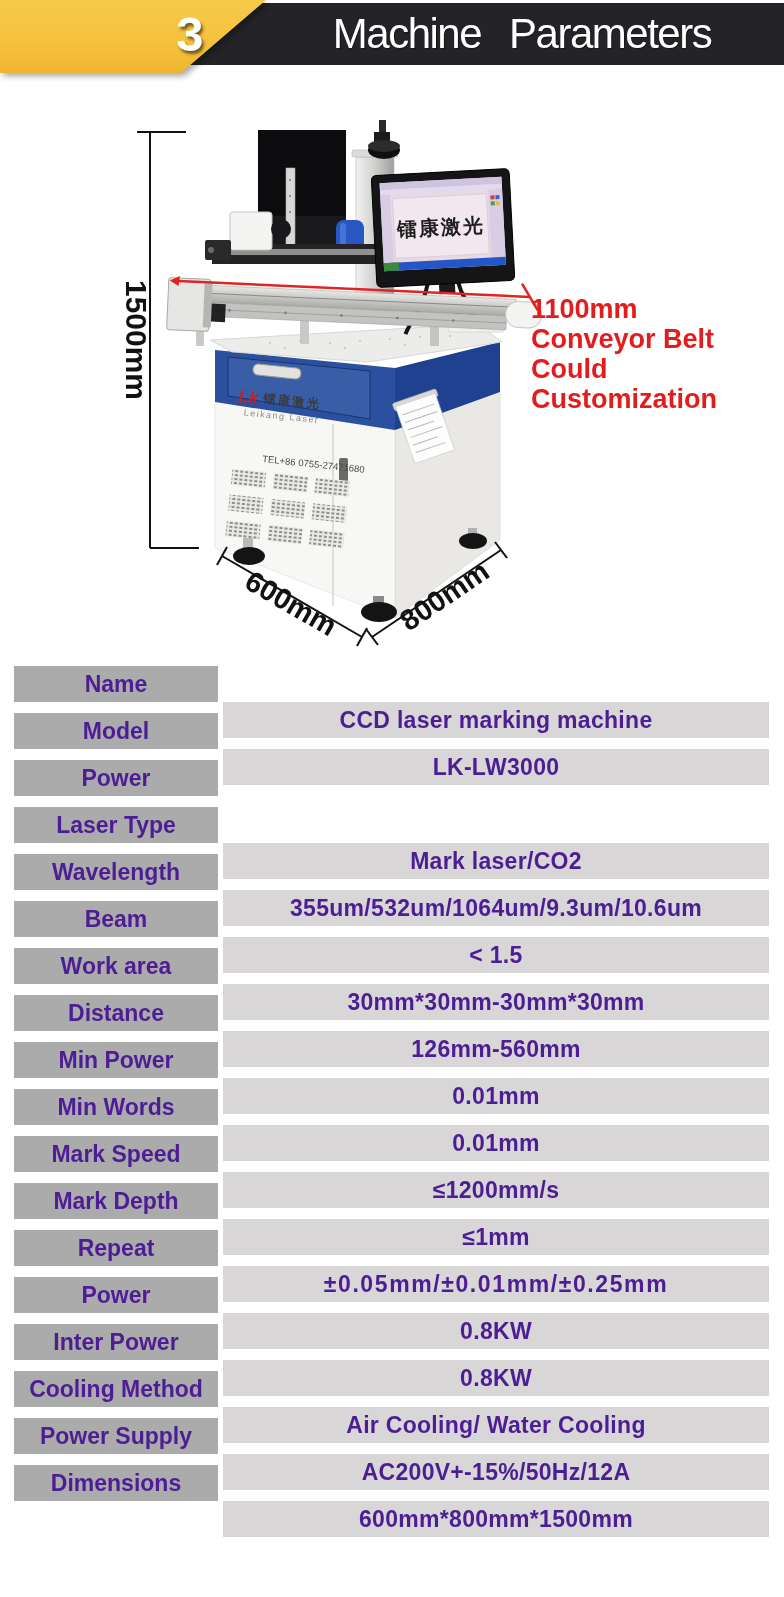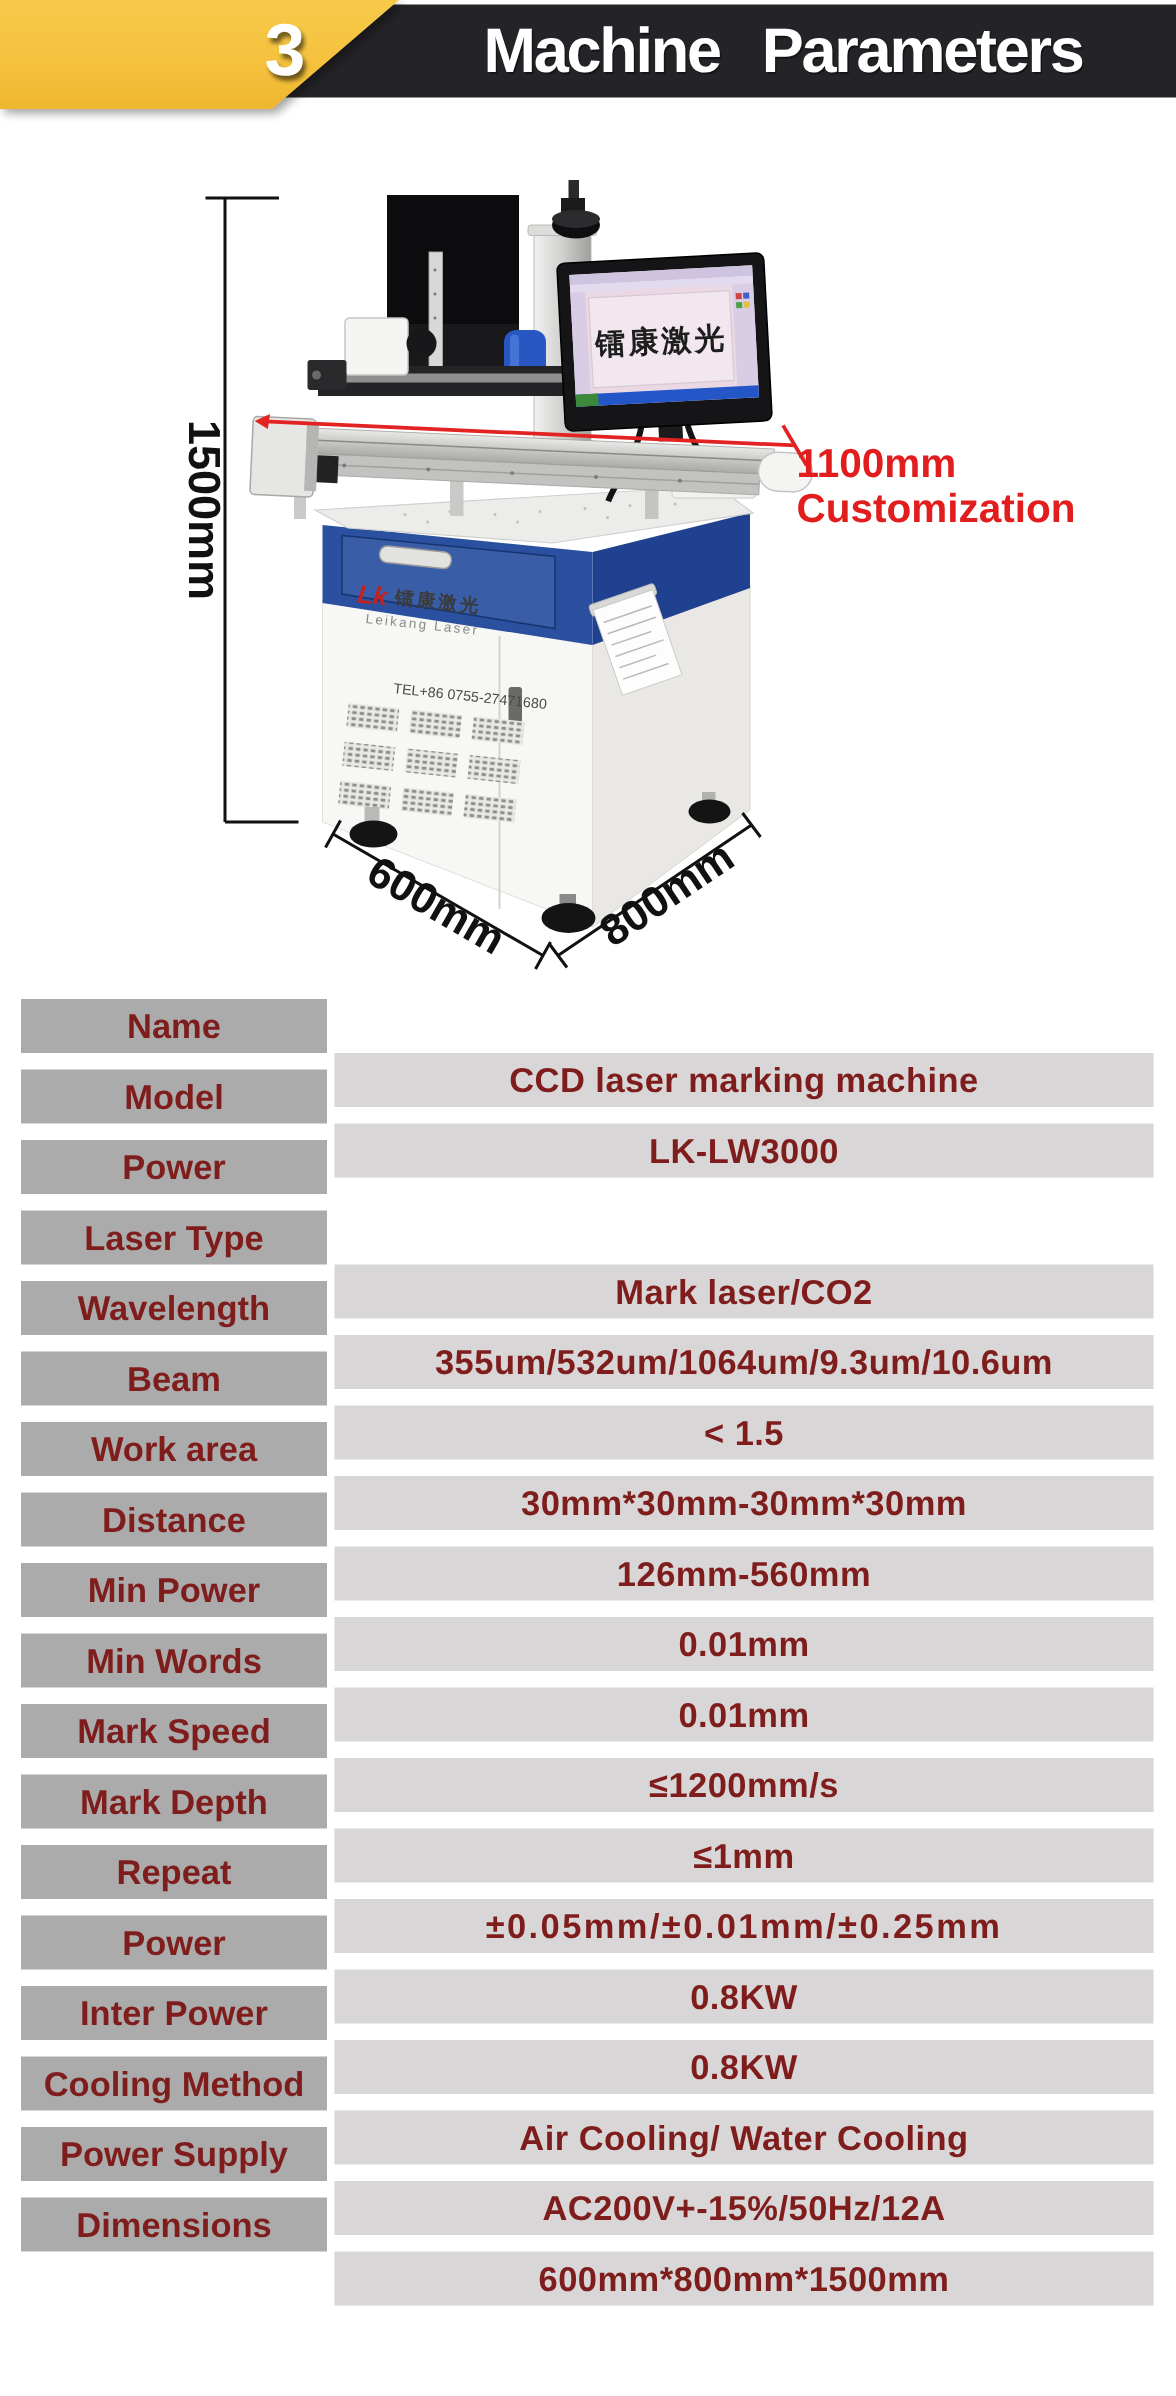--- a/index.html
+++ b/index.html
@@ -4,41 +4,41 @@
 <style>
   html,body{margin:0;padding:0;background:#ffffff;}
   .page{position:relative;width:784px;height:1597px;background:#fff;overflow:hidden;
         font-family:"Liberation Sans","DejaVu Sans",sans-serif;}
 
   
   .hdr{position:absolute;top:0;left:0;width:784px;height:84px;}
   .hdr-bar{position:absolute;top:3px;left:0;width:784px;height:62px;background:#242327;}
   .hdr-title{position:absolute;top:3px;left:268px;right:8px;height:62px;
              display:flex;align-items:center;justify-content:center;gap:28px;
-             color:#fff;font-size:42px;font-weight:700;letter-spacing:-1.5px;
+             color:#fff;font-size:42px;font-weight:400;letter-spacing:-1.5px;
              text-shadow:1px 1px 0 rgba(0,0,0,.4);}
   .badge-wrap{position:absolute;top:0;left:0;width:276px;height:76px;
               filter:drop-shadow(3px 3px 3px rgba(0,0,0,.35));}
   .badge{position:absolute;top:0;left:0;width:270px;height:73px;
          background:linear-gradient(180deg,#f7ca4a 0%,#f5c23e 55%,#efb630 100%);
          clip-path:polygon(0 0,266px 0,181px 100%,0 100%);}
   .badge-num{position:absolute;top:6px;left:130px;width:120px;text-align:center;
              color:#fff;font-size:49px;font-weight:700;
              text-shadow:2px 3px 3px rgba(0,0,0,.55);}
 
   
   .fig{position:absolute;top:89px;left:0;width:784px;height:566px;}
   .note{position:absolute;left:531px;top:294px;width:250px;
         font-size:27px;font-weight:700;line-height:30px;color:#e21d1d;}
 
   
   .specs{position:absolute;top:666px;left:14px;width:755px;
          display:flex;flex-direction:column;gap:11px;}
   .row{display:flex;gap:5px;height:36px;}
-  .cell{height:36px;line-height:36px;text-align:center;color:#7f1d1d;
+  .cell{height:36px;line-height:36px;text-align:center;color:#4c1d95;
         font-size:23px;font-weight:700;white-space:nowrap;overflow:hidden;}
   .label{width:204px;background:#ababab;}
   .value{flex:1;background:#d8d6d6;letter-spacing:.3px;margin-top:36px;}
   .value.strong{letter-spacing:1.6px;}
 
   svg text{font-family:"Liberation Sans","DejaVu Sans",sans-serif;}
 </style>
 </head>
 <body>
 
@@ -233,20 +233,21 @@
     <g>
       <line x1="372" y1="637" x2="501" y2="550" stroke="#111" stroke-width="2"></line>
       <line x1="378" y1="645" x2="366" y2="629" stroke="#111" stroke-width="2"></line>
       <line x1="507" y1="558" x2="495" y2="542" stroke="#111" stroke-width="2"></line>
       <text x="450" y="604" transform="rotate(-34 450 604)" text-anchor="middle" font-size="29" font-weight="bold" fill="#111">800mm</text>
     </g>
   </svg>
 
   <div class="note">
     <div>1100mm</div>
+    <div>Conveyor Belt Could</div>
     <div>Customization</div>
   </div>
 
   <div class="specs">
 
       <div class="row">
         <div class="cell label">Name</div>
         <div class="cell value">CCD laser marking machine</div>
       </div>
 

